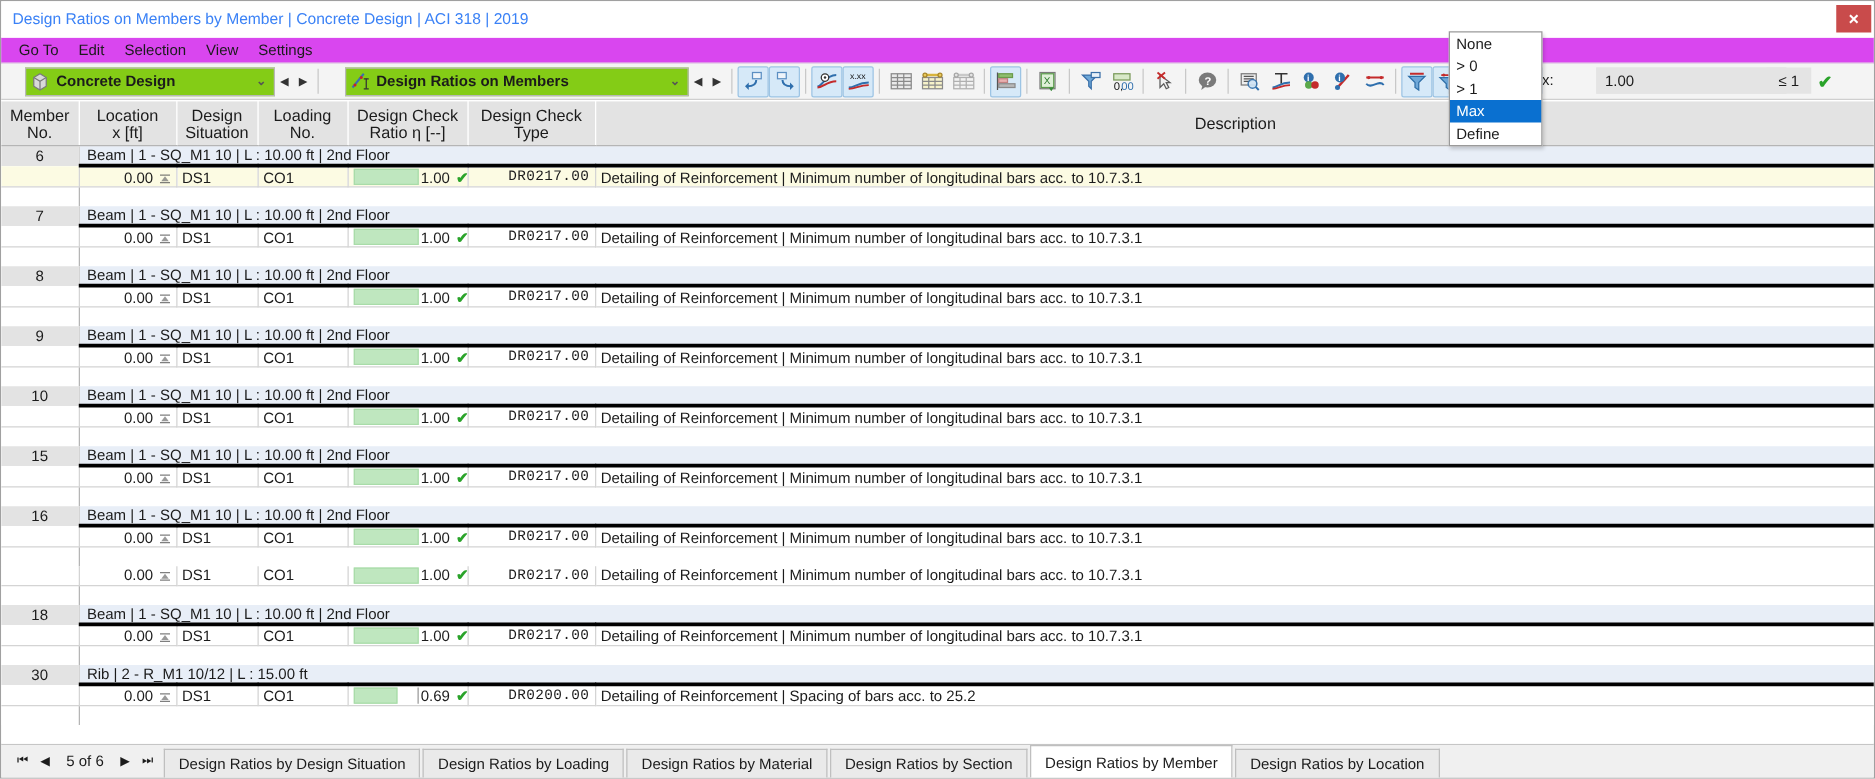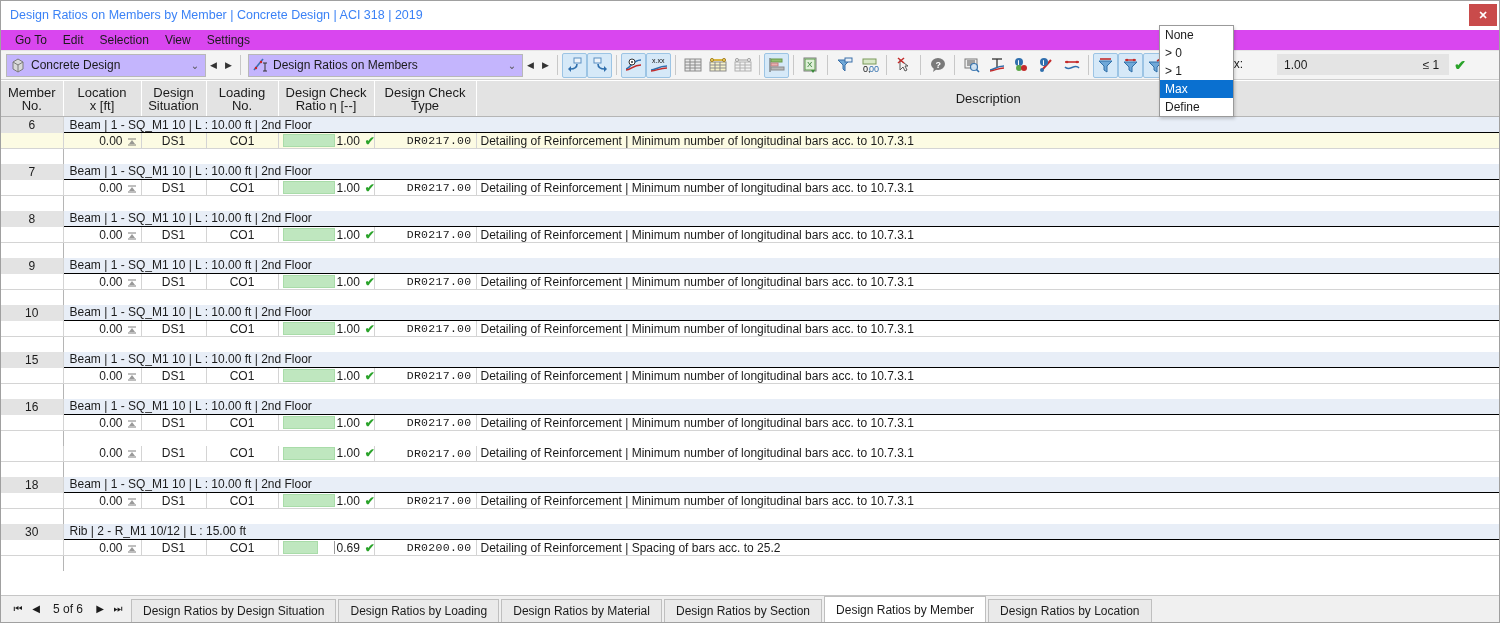--- a/index.html
+++ b/index.html
@@ -66,26 +66,27 @@
     background: #f4f4f4;
     display: flex; align-items: center;
     border-bottom: 1px solid #cfcfcf;
     padding: 0 2px;
     position: relative;
     z-index: 30;
   }
   .combo {
     height: 23px;
     border: 1px solid #b8b8b8;
-    background: #c4b5fd;
+    background: #84cc16;
     display: flex; align-items: center;
     padding: 0 2px 0 3px;
-    margin-left: 3px;
+    margin-left: 17px;
     font-size: 12px;
     cursor: pointer;
+    font-weight: bold;
   }
   .combo .cb-icon { width: 16px; height: 16px; margin-right: 5px; flex: 0 0 16px; }
   .combo .cb-label { flex: 1; white-space: nowrap; overflow: hidden; }
   .combo .cb-arrow {
     width: 16px; text-align: center; color: #555;
     font-size: 10px; flex: 0 0 16px;
   }
   .combo1 { width: 200px; }
   .combo2 { width: 275px; }
   .navbtn {
@@ -225,34 +226,34 @@
   }
   td.cell-empty-member {
     background: #e3e3e3;
     border-right: 1px solid #b5b5b5;
   }
   tr.hdrrow td.grouphdr {
     background: #e8eef7;
     padding-left: 6px;
     border-right: none;
     color: #1b1b1b;
-    border-bottom: 1px solid #000000;
+    border-bottom: 3px solid #000000;
   }
   tr.hdrrow.yellow td.grouphdr { background: #e8eef7; }
 
   tr.datarow td { background: #ffffff; border-bottom: 1px solid #d4d4d4; }
   tr.datarow.sel td { background: #fcfbe3; }
   tr.spacer td {
     background: #ffffff; border-right: none; border-bottom: none;
     height: 15px;
   }
   tr.spacer td.cell-empty-member { background: #ffffff; border-right: 1px solid #b5b5b5; }
 
   td.num { text-align: right; font-family: "Liberation Sans", sans-serif; }
-  td.ctr { text-align: center; }
+  td.ctr { text-align: left; }
   td.mono {
     font-family: "Liberation Mono", monospace;
     text-align: right;
     font-size: 11.5px;
     letter-spacing: 0.3px;
   }
   td.desc { padding-left: 8px; text-align: left; border-right: none; }
 
   .loc-inner { display: flex; align-items: center; justify-content: flex-end; gap: 4px; }
   .loc-icon { width: 10px; height: 10px; opacity: .75; }

